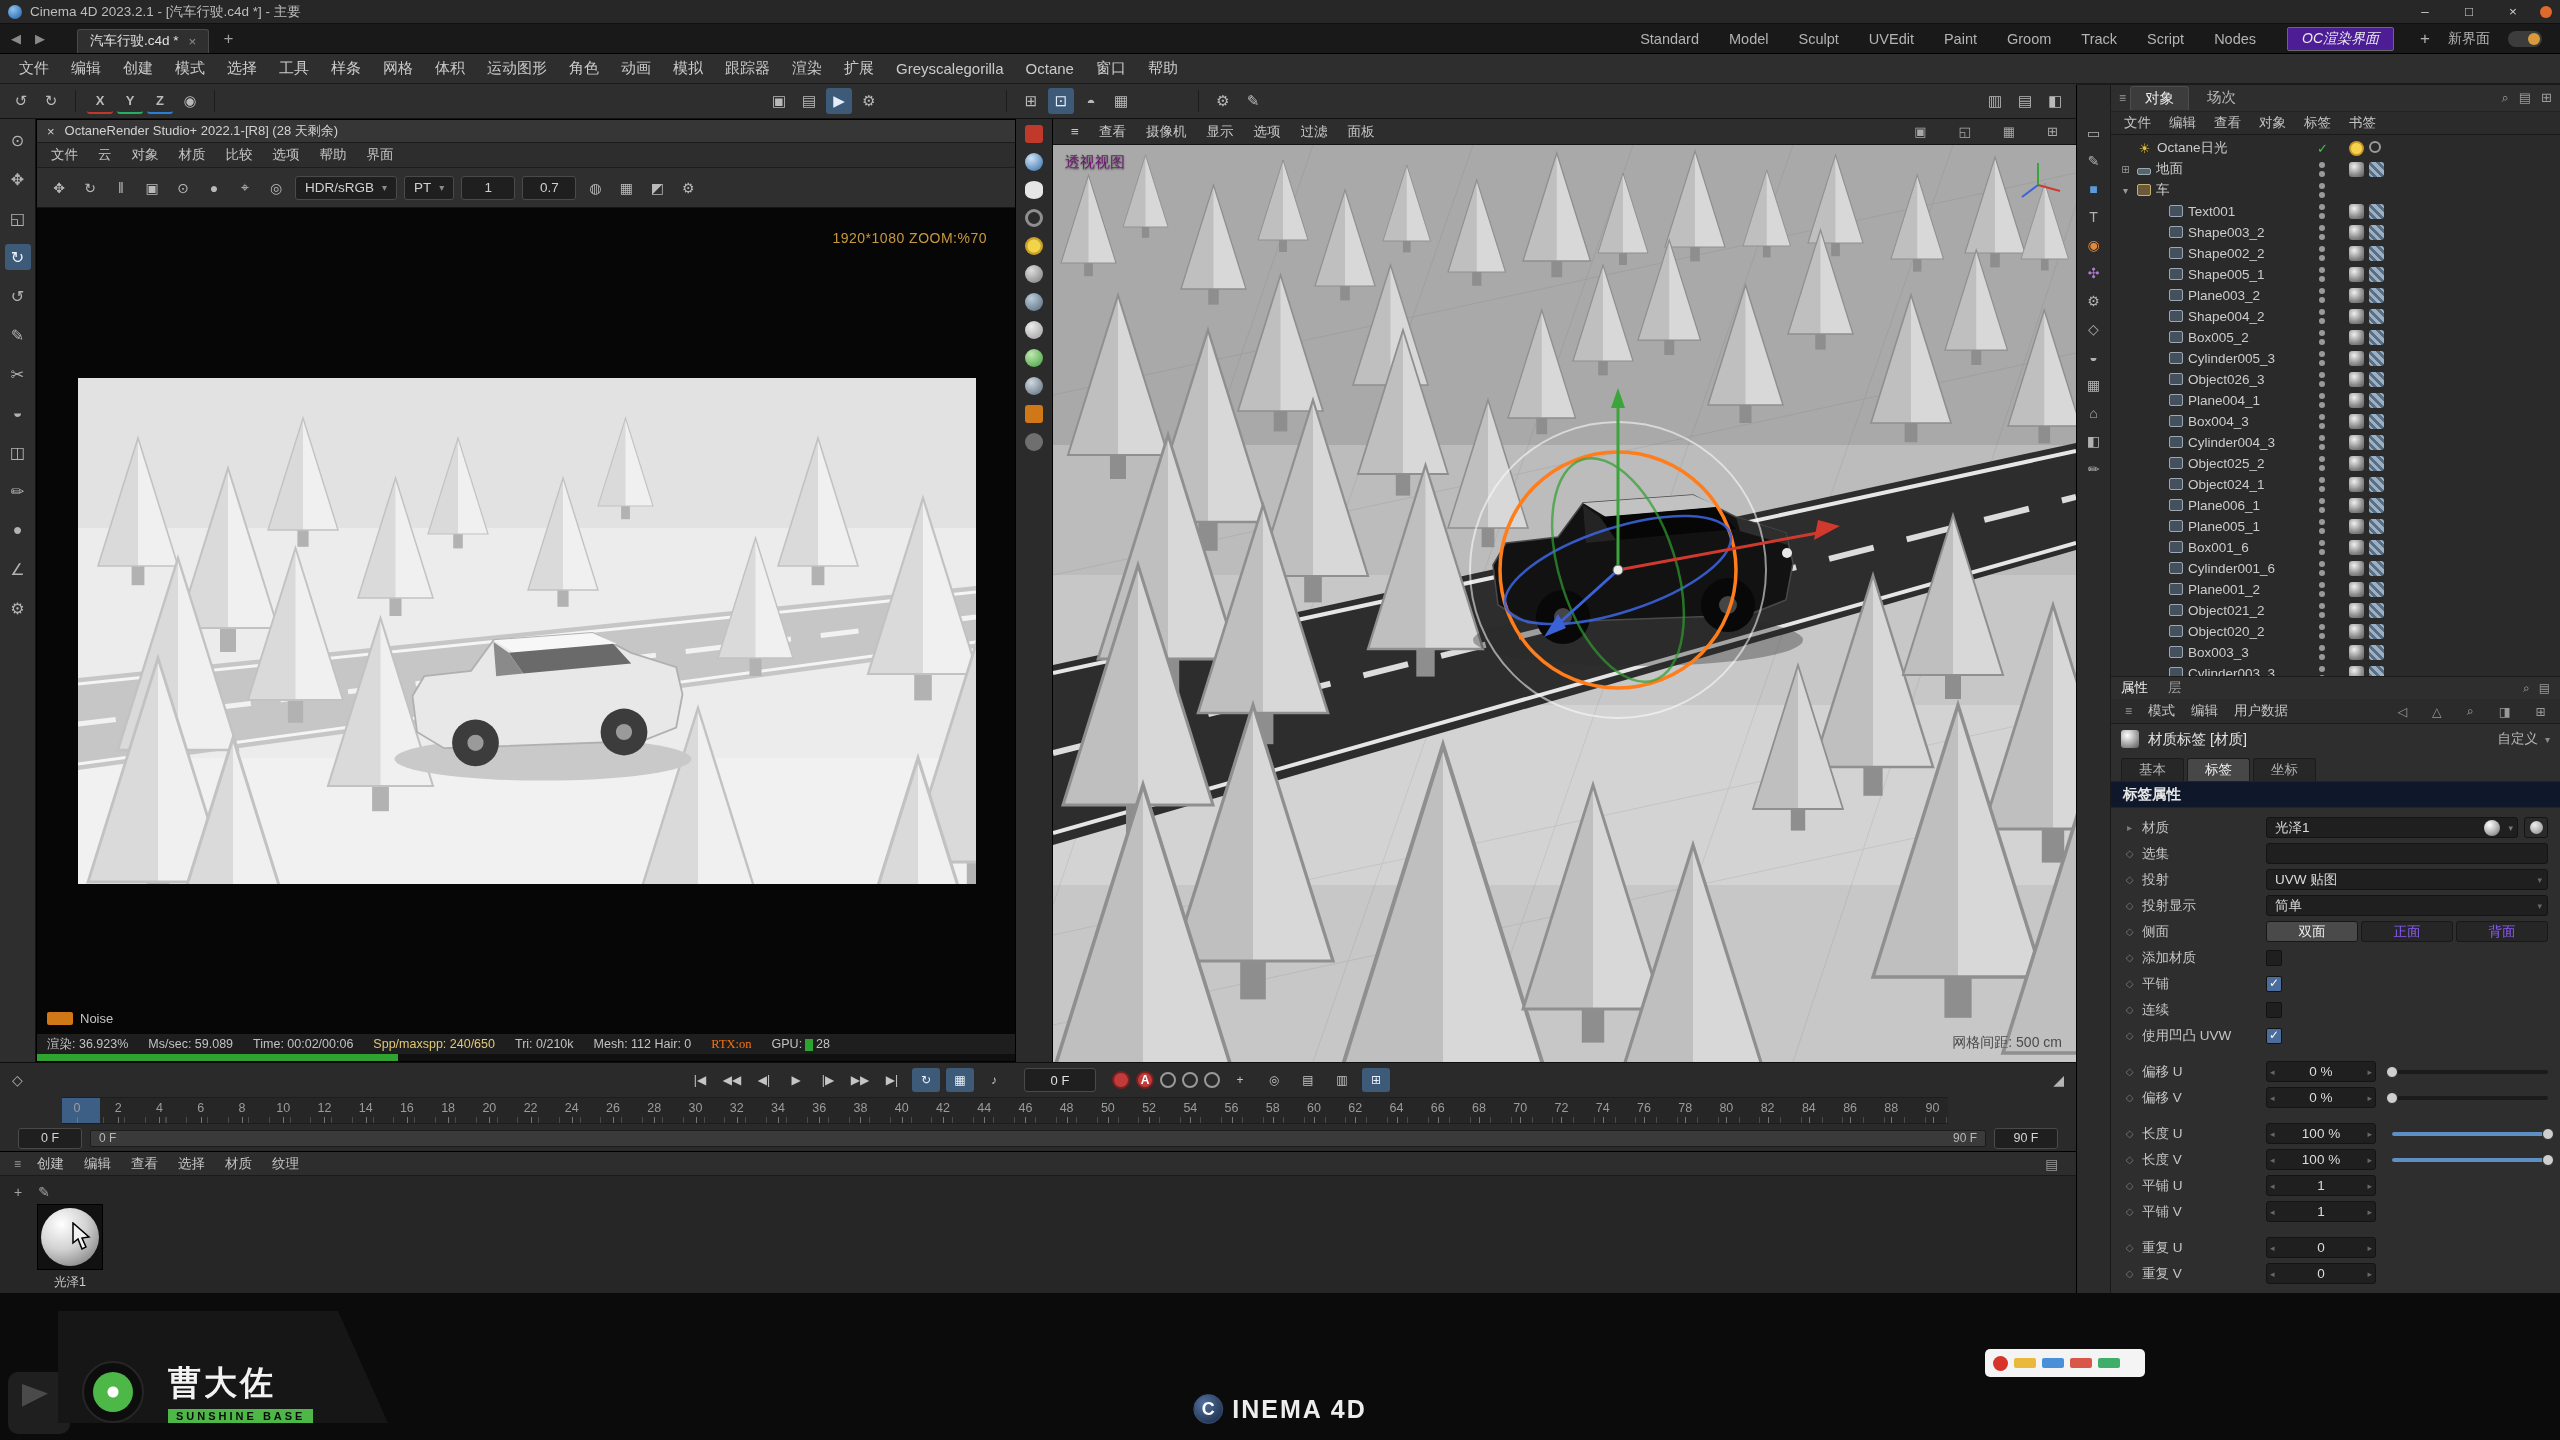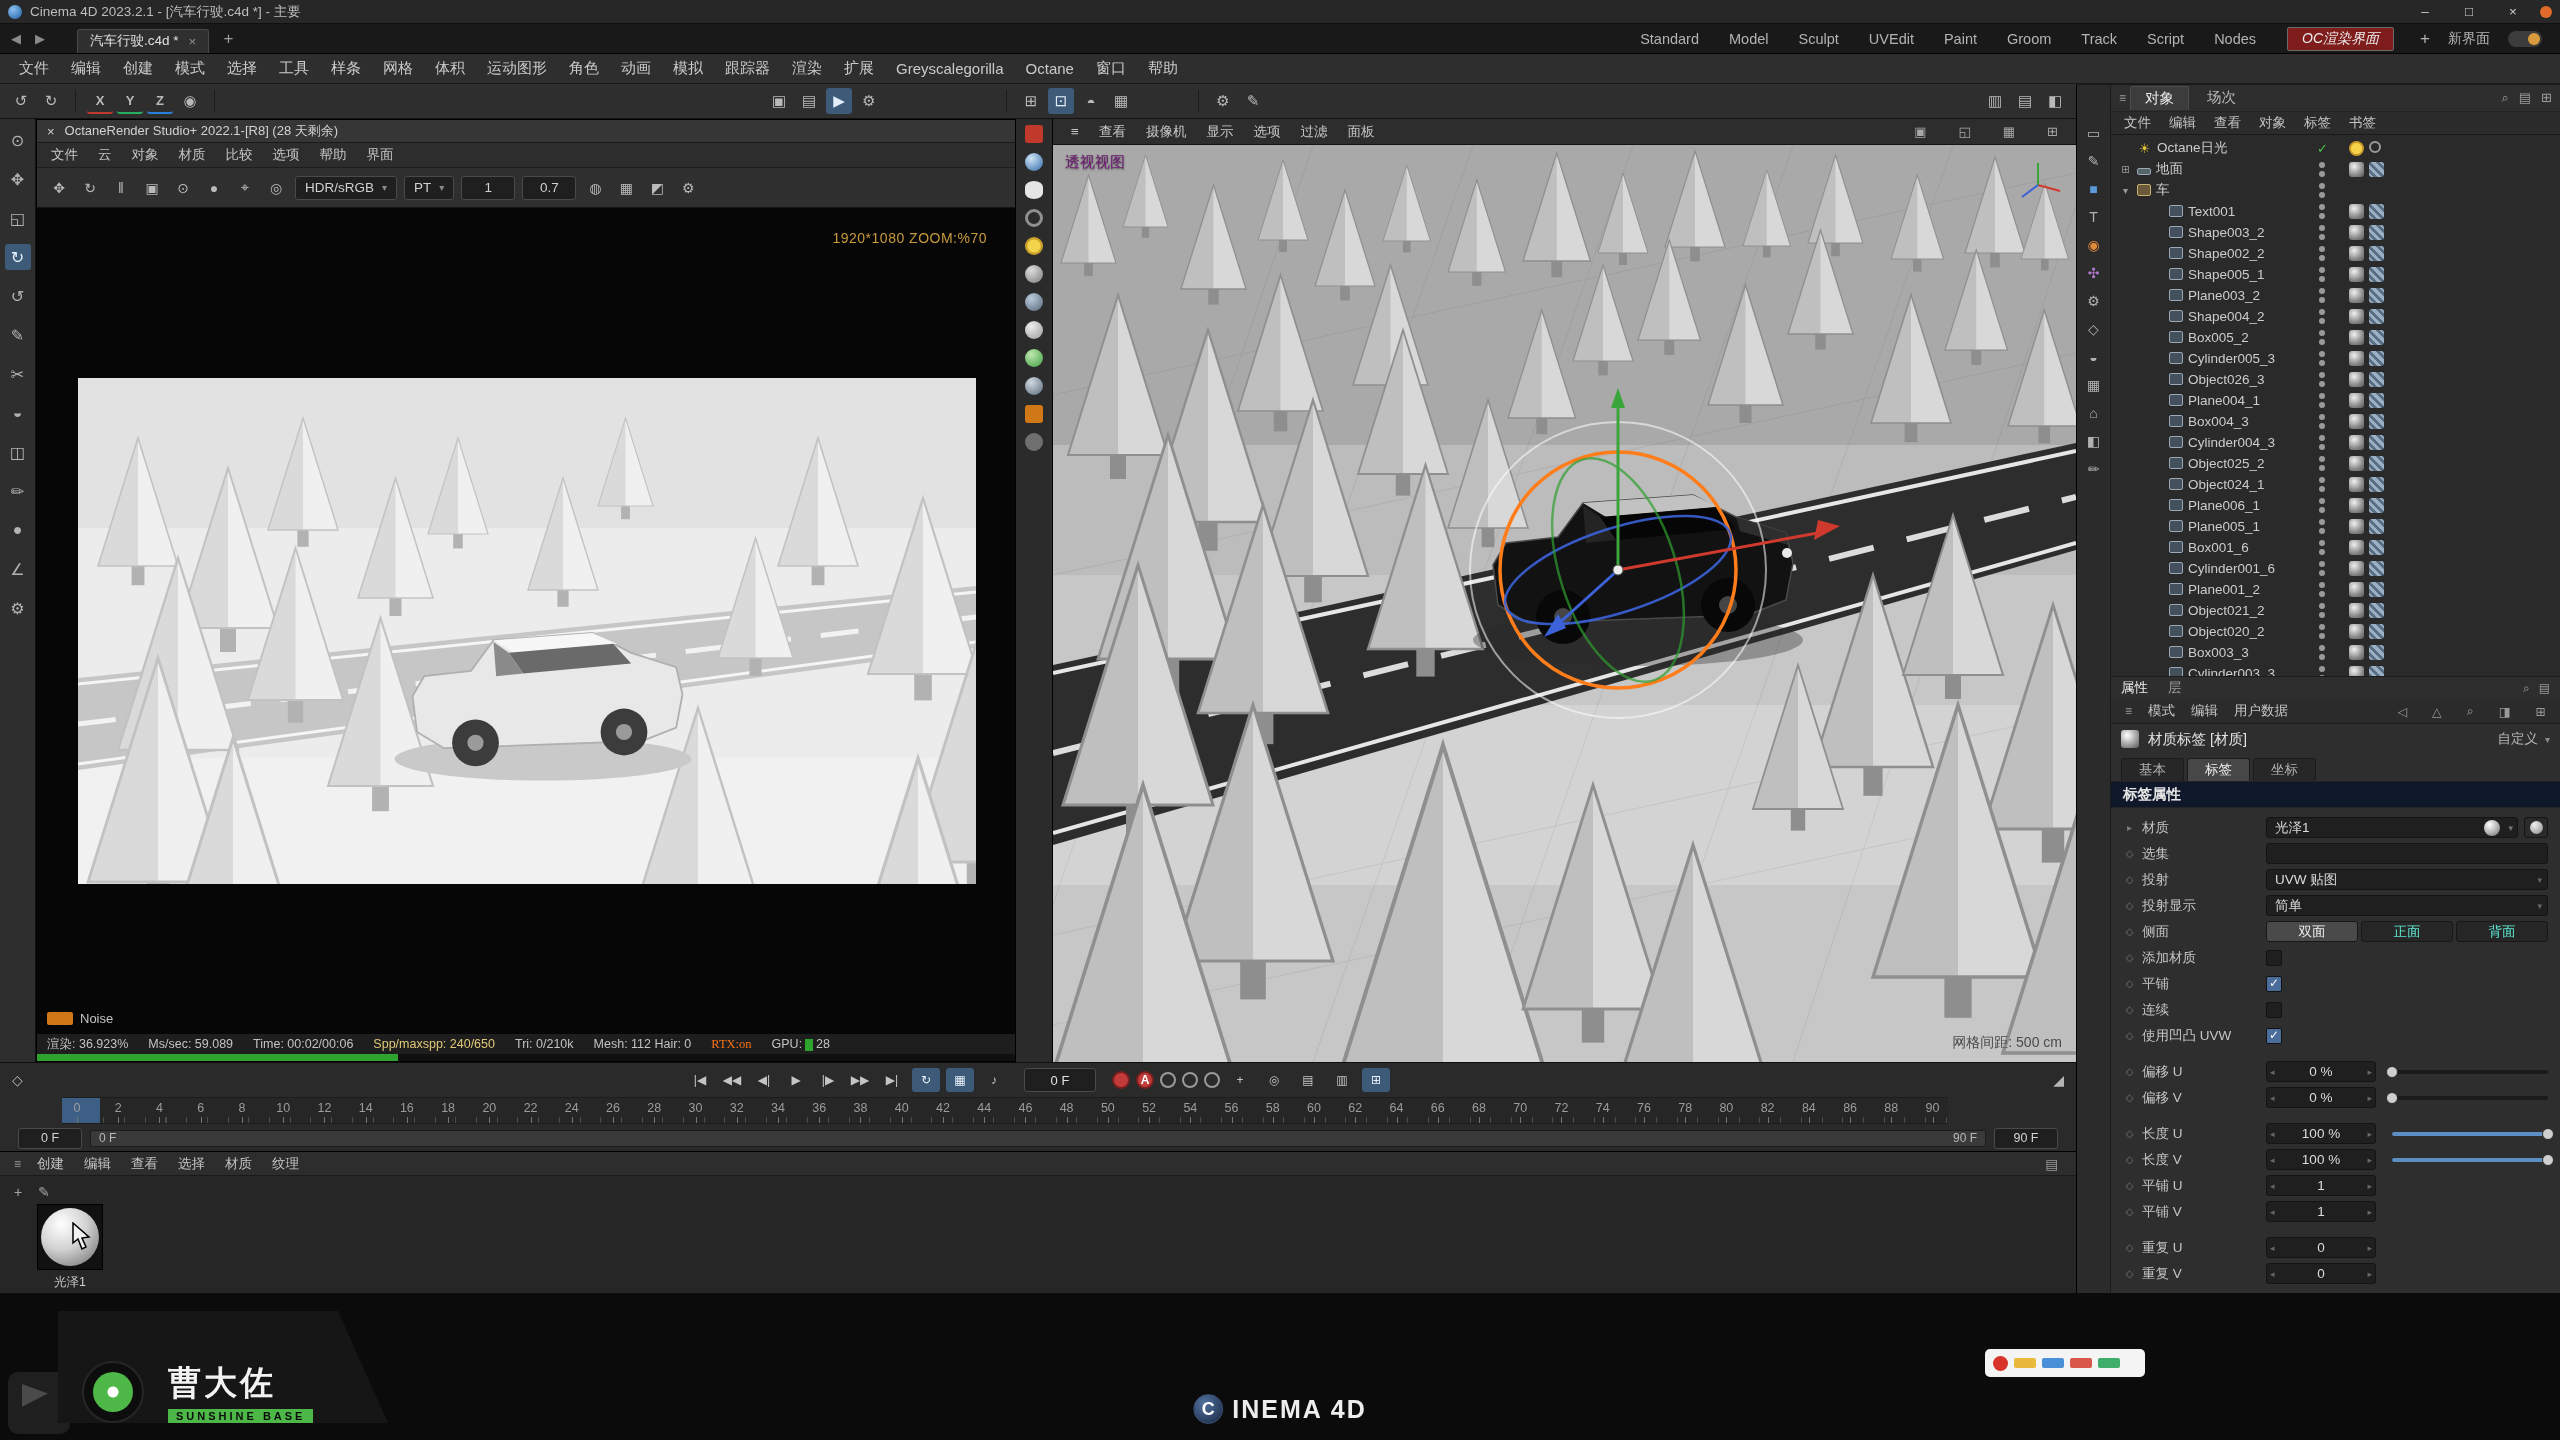--- a/index.html
+++ b/index.html
@@ -19,21 +19,21 @@
   
   .tabbar{left:0;top:24px;width:2560px;height:30px;background:#191919;border-bottom:1px solid #000;
           display:flex;align-items:center;gap:8px;padding:0 8px;}
   .navarr{color:#8a8a8a;font-size:13px;width:16px;text-align:center;}
   .doctab{height:24px;margin-top:4px;background:#2f2f2f;border:1px solid #4a4a4a;border-bottom:none;
           border-radius:3px 3px 0 0;display:flex;align-items:center;gap:10px;padding:0 12px;font-size:13.5px;color:#e0e0e0;margin-left:21px;}
   .doctab .x{color:#8f8f8f;}
   .tab-add{color:#9f9f9f;font-size:17px;padding:0 6px;}
   .layouttabs{margin-left:auto;display:flex;align-items:center;gap:0;font-size:14.5px;color:#b3b3b3;}
   .layouttabs .lt{padding:3px 15px;}
-  .lt-active{font-style:italic;background:#7f1d1d;border:1px solid #6a6a6a;border-radius:2px;color:#ececec;padding:2px 14px;margin:0 8px;}
+  .lt-active{font-style:italic;background:#4c1d95;border:1px solid #6a6a6a;border-radius:2px;color:#ececec;padding:2px 14px;margin:0 8px;}
   .lt-add{font-size:17px;padding:0 10px;color:#b3b3b3;}
   .theme-pill{width:34px;height:16px;border-radius:8px;background:#3c3c3c;position:relative;margin:0 10px;}
   .theme-pill::after{content:"";position:absolute;right:2px;top:2px;width:12px;height:12px;border-radius:50%;background:#d89a3a;}
 
   
   .menubar{left:0;top:54px;width:2560px;height:30px;background:#2e2e2e;border-bottom:1px solid #191919;
            display:flex;align-items:center;padding:0 8px;font-size:15px;color:#cacaca;}
   .menubar span{padding:0 11px;}
 
   
@@ -144,21 +144,21 @@
   .aval.spin .v{flex:1;text-align:center;}
   .aval.wide{flex:1;justify-content:space-between;padding:0 2px 0 8px;}
   .aval.mat{flex:1;padding:0 4px 0 8px;gap:8px;}
   .aval.mat .thumb{margin-left:auto;width:16px;height:16px;border-radius:50%;background:radial-gradient(circle at 35% 30%,#fff,#a8a8a8 60%,#606060);}
   .matbtn{width:24px;height:21px;border:1px solid #141414;border-radius:3px;background:#2a2a2a;display:flex;align-items:center;justify-content:center;}
   .matbtn i{width:13px;height:13px;border-radius:50%;background:radial-gradient(circle at 35% 30%,#eee,#888);}
   .aslider{flex:1;height:4px;background:#1b1b1b;border-radius:2px;position:relative;margin-left:10px;}
   .sfill{height:100%;background:#5d8fc4;border-radius:2px;}
   .sknob{position:absolute;top:-4px;width:12px;height:12px;border-radius:50%;background:#cfcfcf;border:1px solid #2a2a2a;margin-left:-6px;}
   .sidebtns{flex:1;display:flex;gap:3px;}
-  .sbtn{flex:1;height:21px;display:flex;align-items:center;justify-content:center;background:#262626;border:1px solid #181818;border-radius:3px;color:#5eead4;}
+  .sbtn{flex:1;height:21px;display:flex;align-items:center;justify-content:center;background:#262626;border:1px solid #181818;border-radius:3px;color:#8b5cf6;}
   .sbtn.sel{background:#4a4a4a;color:#efefef;}
   .cbx{width:16px;height:16px;background:#1f1f1f;border:1px solid #121212;border-radius:2px;position:relative;}
   .cbx.on{background:#4a6d9c;}
   .cbx.on::after{content:"✓";color:#fff;font-size:12px;position:absolute;left:2px;top:-1px;}
 
   
   .timeline{left:0;top:1062px;width:2076px;height:89px;background:#2a2a2a;border-top:1px solid #0e0e0e;}
   .transport{position:relative;height:34px;display:flex;align-items:center;justify-content:center;gap:6px;}
   .t-btn{min-width:28px;height:24px;display:flex;align-items:center;justify-content:center;color:#c5c5c5;font-size:12px;border-radius:3px;padding:0 2px;}
   .t-btn.blue{background:#3d5a78;color:#e8f1fb;}

